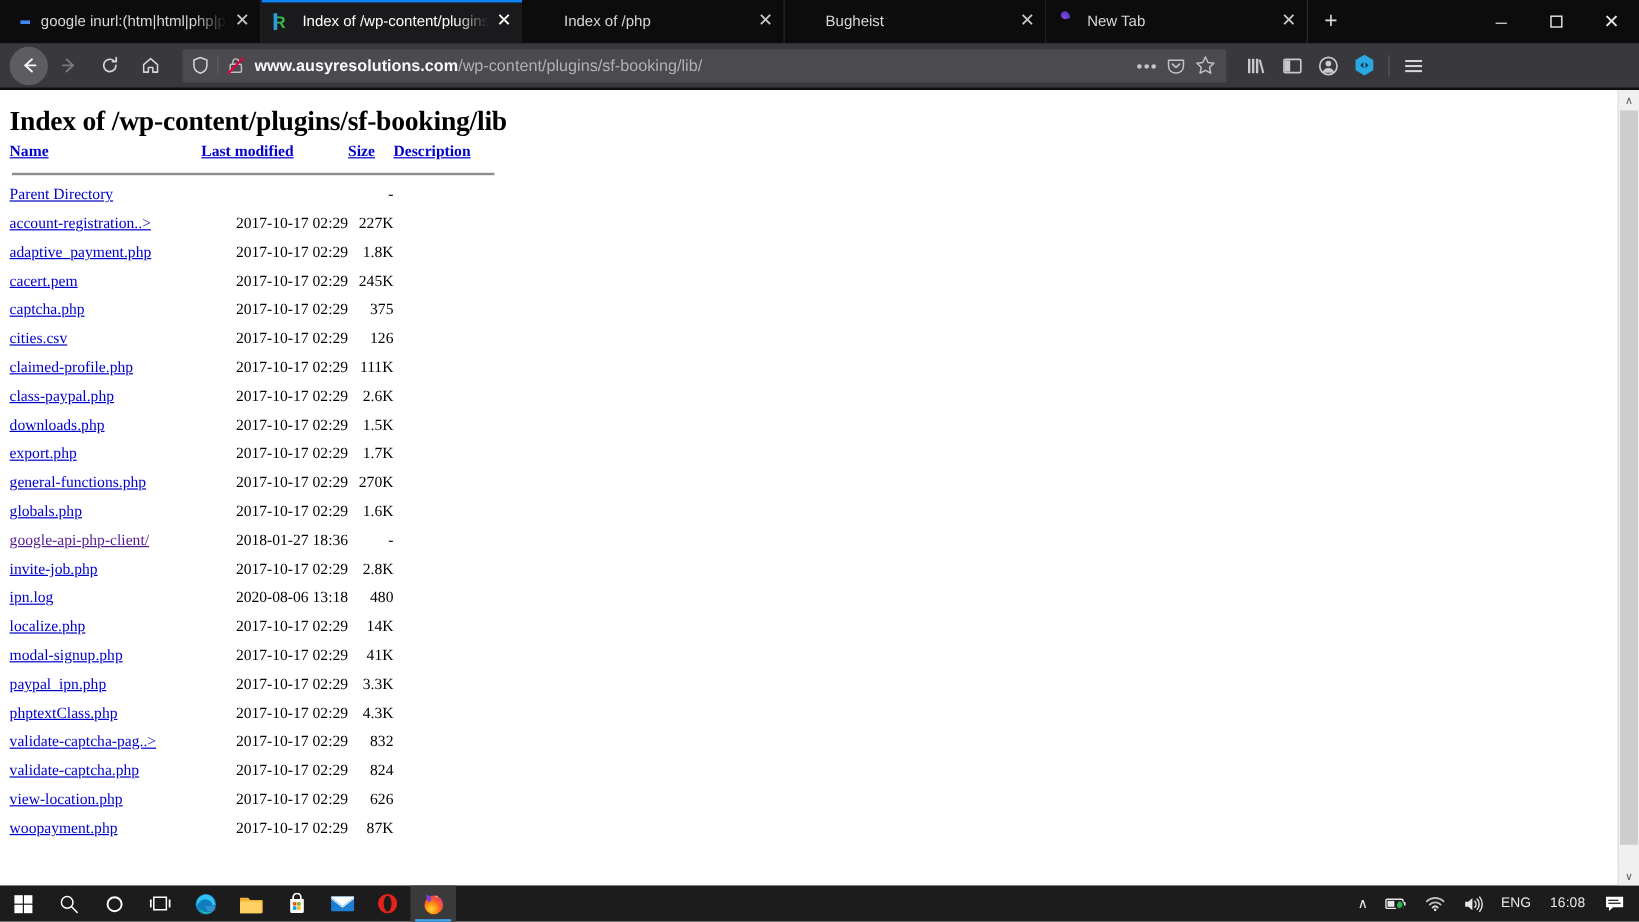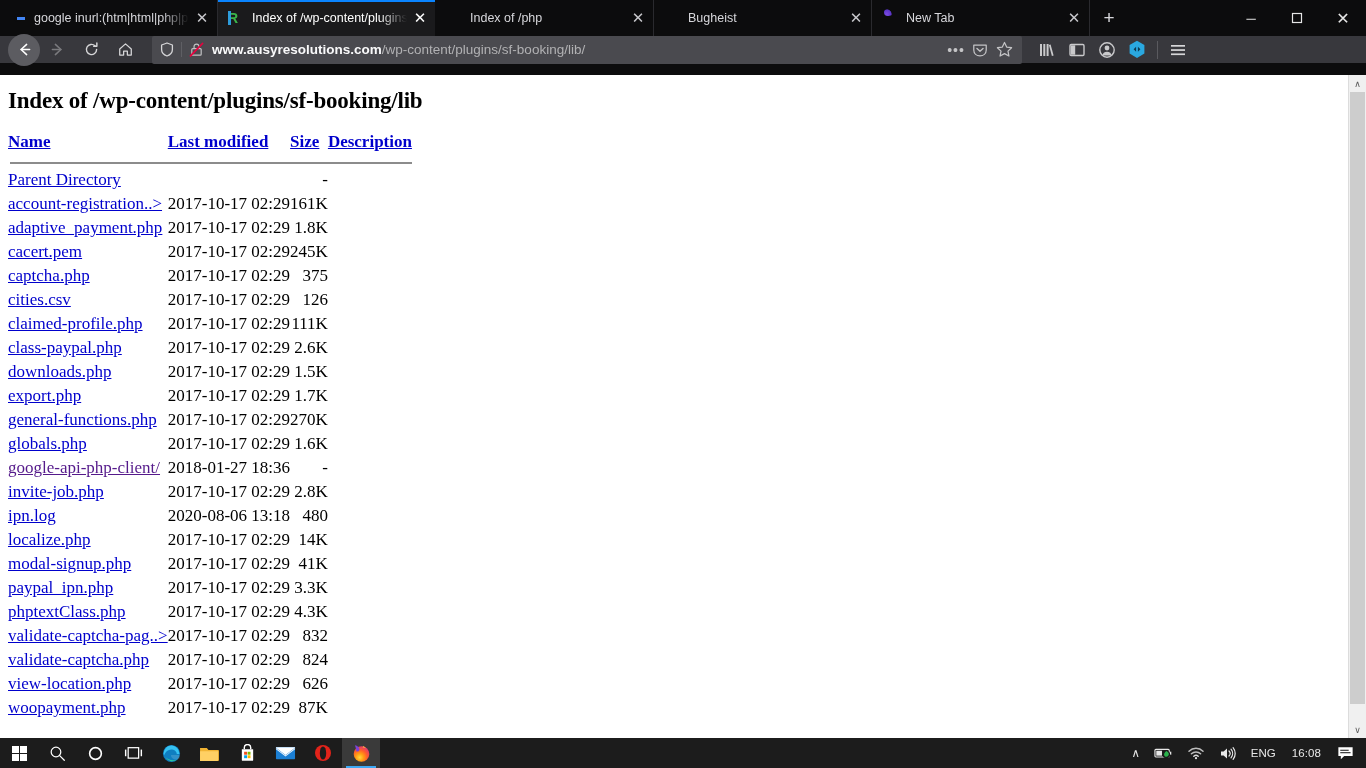--- a/index.html
+++ b/index.html
@@ -166,21 +166,21 @@
   .wc {
     width: 46px; height: 36px;
     display: flex; align-items: center; justify-content: center;
     color: #e6e6e6; font-size: 13px;
   }
   .wc.close { font-size: 16px; }
 
   
   #navbar {
     position: relative;
-    height: 28px;
+    height: 38px;
     background: #38383d;
     display: flex;
     align-items: center;
     padding: 0 6px;
     box-sizing: border-box;
     border-bottom: 1px solid #0c0c0d;
   }
   .navbtn {
     width: 34px; height: 32px;
     display: flex; align-items: center; justify-content: center;
@@ -266,25 +266,25 @@
     color: #000;
   }
   h1#page-title {
     font-family: "Liberation Serif", serif;
     font-size: 23px;
     font-weight: bold;
     margin: 13px 0 0 8px;
     letter-spacing: -0.2px;
   }
   table.listing {
-    margin-top: 18px;
+    margin-top: 4px;
     margin-left: 8px;
     border-collapse: collapse;
     font-family: "Liberation Serif", serif;
-    font-size: 17px;
+    font-size: 13px;
   }
   table.listing th {
     text-align: left;
     padding: 0 0 6px 0;
     font-weight: normal;
   }
   table.listing th a {
     color: #0000cc;
     text-decoration: underline;
     font-weight: bold;
@@ -568,21 +568,21 @@
 
         <tr>
               <td class="c-name"><a href="#" class="file">Parent Directory</a></td>
               <td class="c-mod"></td>
               <td class="c-size">-</td>
               <td class="c-desc"></td>
             </tr>
             <tr>
               <td class="c-name"><a href="#" class="file">account-registration..&gt;</a></td>
               <td class="c-mod">2017-10-17 02:29</td>
-              <td class="c-size">161K</td>
+              <td class="c-size">227K</td>
               <td class="c-desc"></td>
             </tr>
             <tr>
               <td class="c-name"><a href="#" class="file">adaptive_payment.php</a></td>
               <td class="c-mod">2017-10-17 02:29</td>
               <td class="c-size">1.8K</td>
               <td class="c-desc"></td>
             </tr>
             <tr>
               <td class="c-name"><a href="#" class="file">cacert.pem</a></td>

